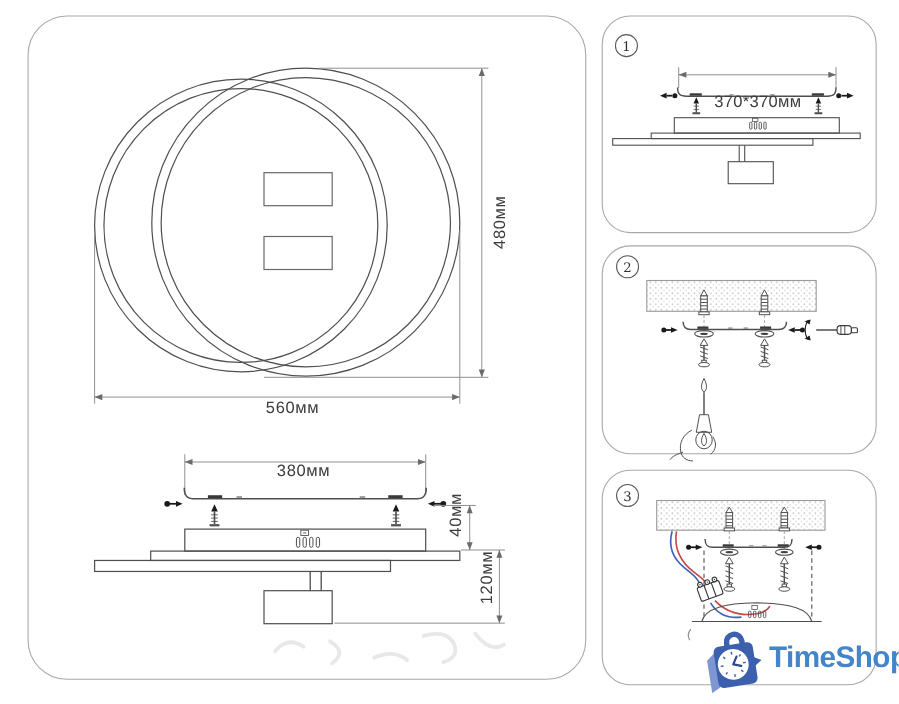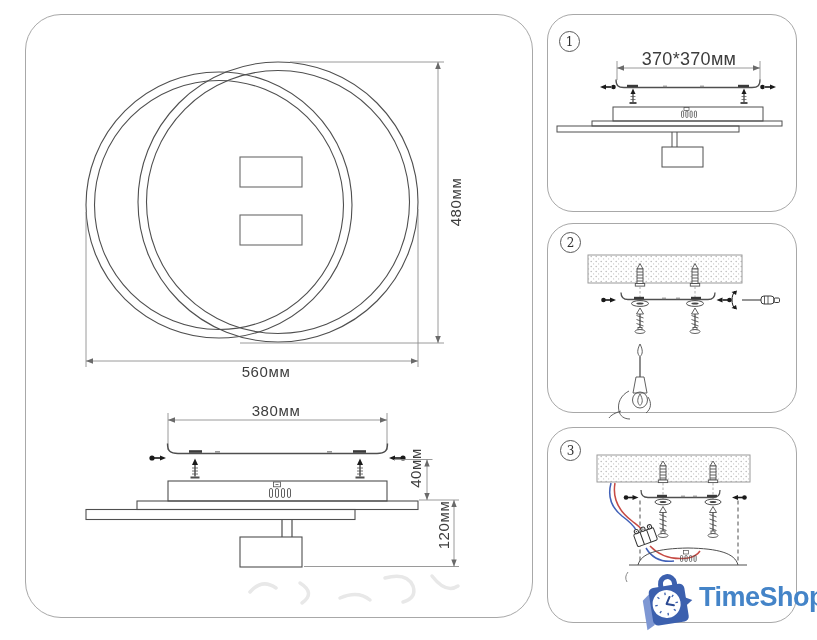--- a/index.html
+++ b/index.html
@@ -7,21 +7,21 @@
        font-family:"Liberation Sans",sans-serif;}
   .panel{position:absolute;border:1.4px solid #a8a8a8;background:#fff;box-sizing:border-box;}
   .panel-main{left:25px;top:14px;width:508px;height:604px;border-radius:36px;}
   .panel-s1{left:547px;top:14px;width:250px;height:198px;border-radius:26px;}
   .panel-s2{left:547px;top:223px;width:250px;height:190px;border-radius:26px;}
   .panel-s3{left:547px;top:427px;width:250px;height:196px;border-radius:26px;}
   svg.art{position:absolute;left:0;top:0;}
   .dim{position:absolute;font-size:15px;color:#3d3d3d;letter-spacing:.6px;white-space:nowrap;
        transform:translate(-50%,-50%);}
   .dim.rot{transform:translate(-50%,-50%) rotate(-90deg);}
-  .dim.small{font-size:18px;letter-spacing:.3px;}
+  .dim.small{font-size:15px;letter-spacing:.3px;margin-top:34px;}
   .step-badge{position:absolute;width:19px;height:19px;border:1.2px solid #5a5a5a;border-radius:50%;
        display:flex;align-items:center;justify-content:center;background:#fff;
        font-family:"DejaVu Serif",serif;font-size:12px;color:#2f2f2f;}
   .logo{position:absolute;left:628px;top:566px;width:188px;height:70px;}
   .logo-text{position:absolute;left:71px;top:16px;font-size:27px;font-weight:bold;color:#4484c8;
        letter-spacing:-0.5px;}
 </style>
 </head>
 <body>
 
@@ -312,21 +312,21 @@
       <rect x="685" y="555.5" width="2.2" height="6" rx="1"></rect>
       <rect x="689.5" y="555.5" width="2.2" height="6" rx="1"></rect>
       <rect x="694" y="555.5" width="2.2" height="6" rx="1"></rect>
     </g>
     <path d="M628,572 Q624,577 627,582" stroke="#8a8a8a"></path>
   </g>
 </svg>
 
 <span class="dim rot" style="left:455px;top:202px">480мм</span>
 <span class="dim" style="left:266px;top:371px">560мм</span>
-<span class="dim" style="left:276px;top:410px">380мм</span>
+<span class="dim" style="left:276px;top:428px">380мм</span>
 <span class="dim rot" style="left:415px;top:468px">40мм</span>
 <span class="dim rot" style="left:443px;top:525px">120мм</span>
 <span class="dim small" style="left:689px;top:59px">370*370мм</span>
 
 <div class="step-badge" style="left:559px;top:31px">
   <span>1</span>
 </div>
 <div class="step-badge" style="left:560px;top:232px">
   <span>2</span>
 </div>

